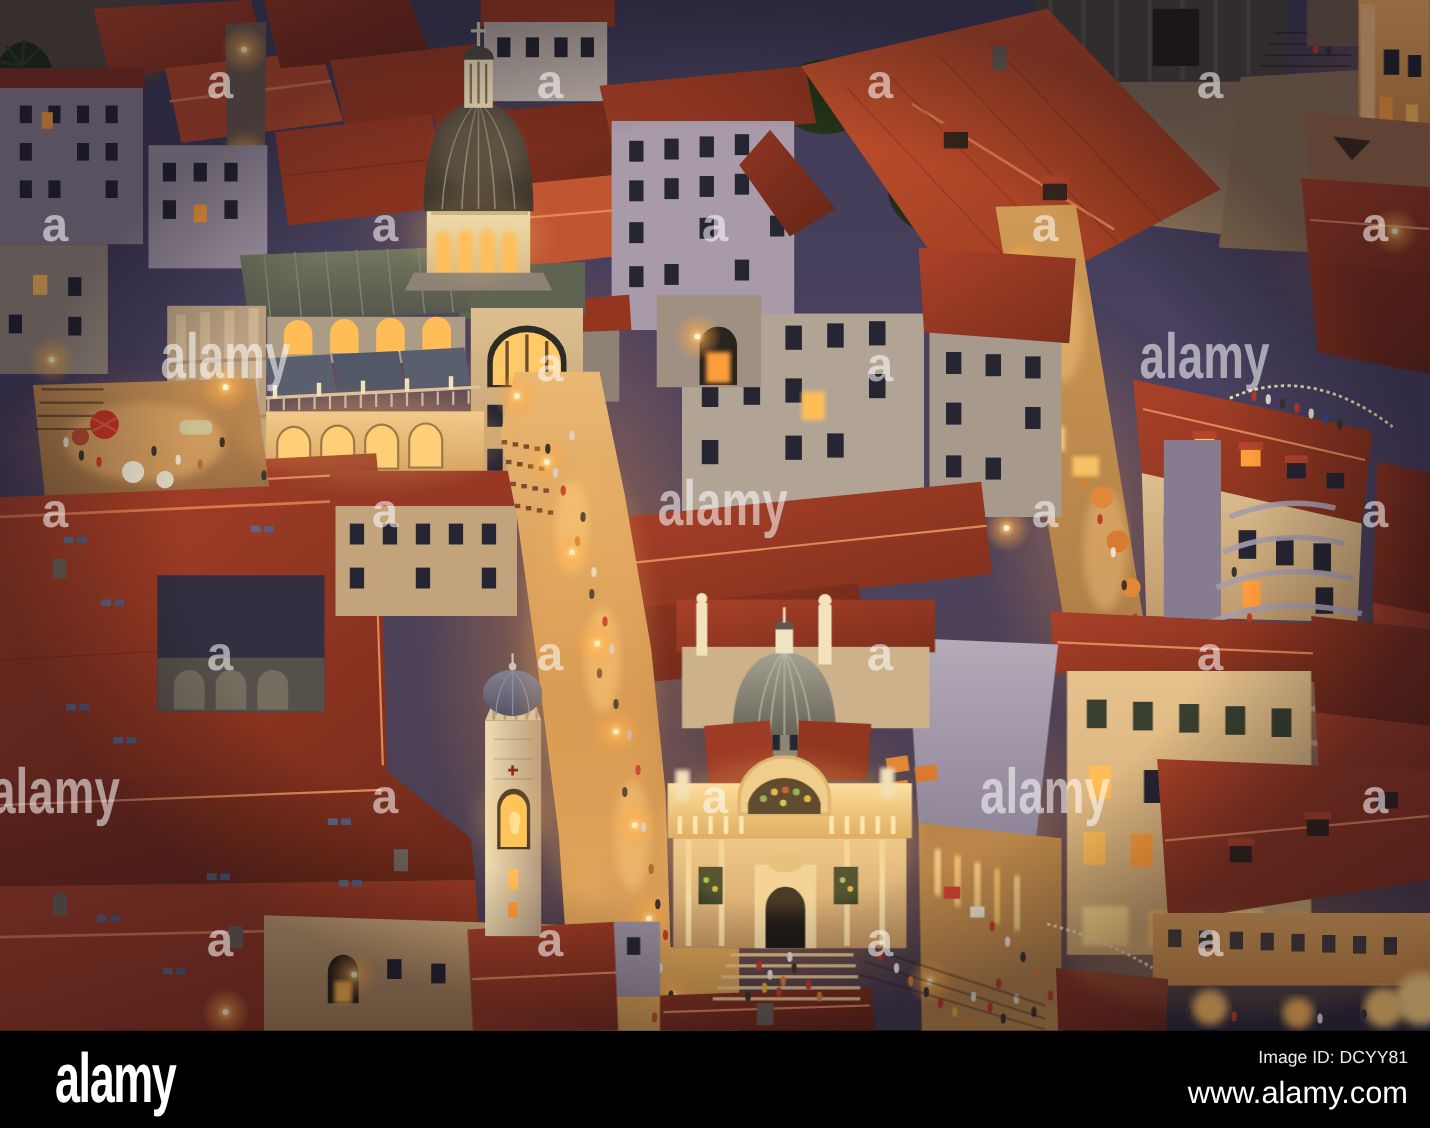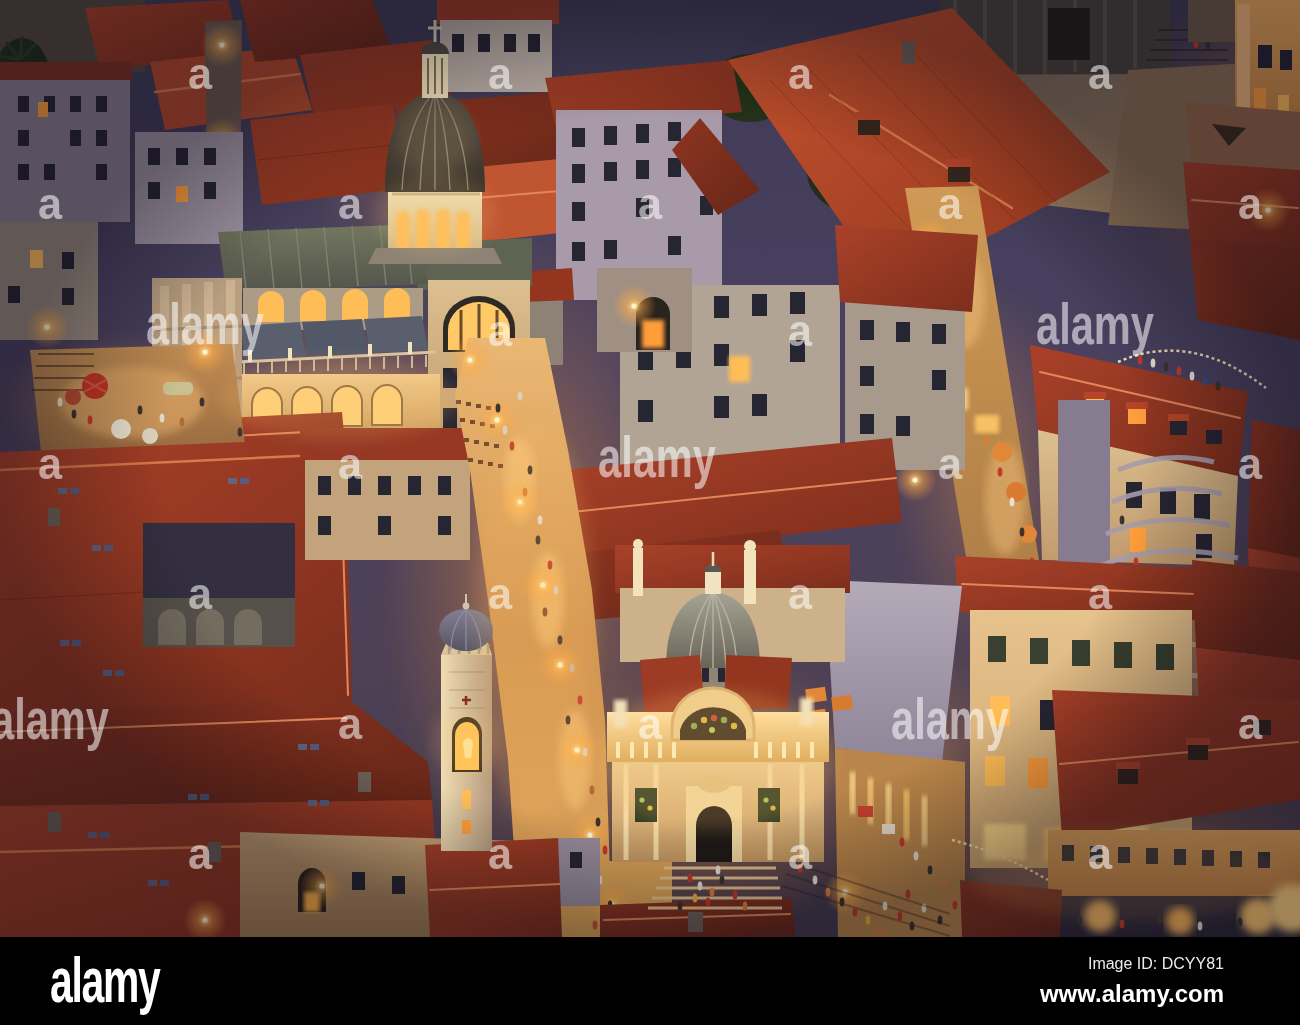--- a/index.html
+++ b/index.html
@@ -5,23 +5,23 @@
   html,body{margin:0;padding:0;background:#000;}
   body{width:1300px;height:1025px;overflow:hidden;font-family:"Liberation Sans",sans-serif;}
   .stage{position:relative;width:1300px;height:1025px;background:#000;}
   .photo{position:absolute;left:0;top:0;width:1300px;height:937px;overflow:hidden;}
   .photo svg{display:block;}
   .wm-layer{position:absolute;left:0;top:0;width:1300px;height:937px;pointer-events:none;}
   .footer{position:absolute;left:0;top:937px;width:1300px;height:88px;background:#000;
           display:flex;align-items:center;justify-content:space-between;padding:0;box-sizing:border-box;}
   .footer-logo{margin-left:50px;color:#fff;font-weight:700;font-size:62px;line-height:1;
                transform:scaleX(.66) scaleY(1.02);transform-origin:left center;letter-spacing:-2px;}
-  .footer-meta{margin-right:76px;text-align:right;color:#fff;}
+  .footer-meta{margin-right:20px;text-align:right;color:#fff;}
   .footer-meta .id{font-size:16px;color:#ececec;font-weight:400;margin-bottom:7px;}
-  .footer-meta .url{font-size:24px;font-weight:700;}
+  .footer-meta .url{font-size:28px;font-weight:400;}
   
   .wd{fill:#262532;}
   .wl{fill:#ffbd57;}          
   .wl2{fill:#ff9e3c;}
   .wlw{fill:#ffe9b8;}
   .chm{fill:#6d6158;}
   .rg{stroke:#d9784a;stroke-width:2.5;stroke-linecap:round;fill:none;}
   .rg2{stroke:#e2875a;stroke-width:2;stroke-linecap:round;fill:none;}
   .seam{stroke:rgba(0,0,0,.18);stroke-width:1;fill:none;}
   .stp{stroke:rgba(40,28,22,.5);stroke-width:2;fill:none;}

